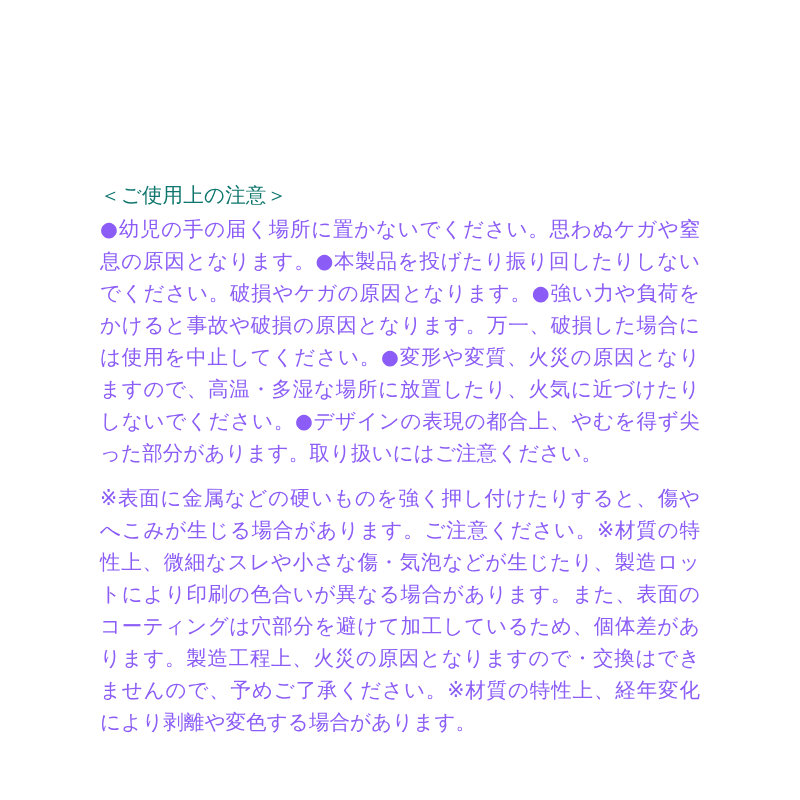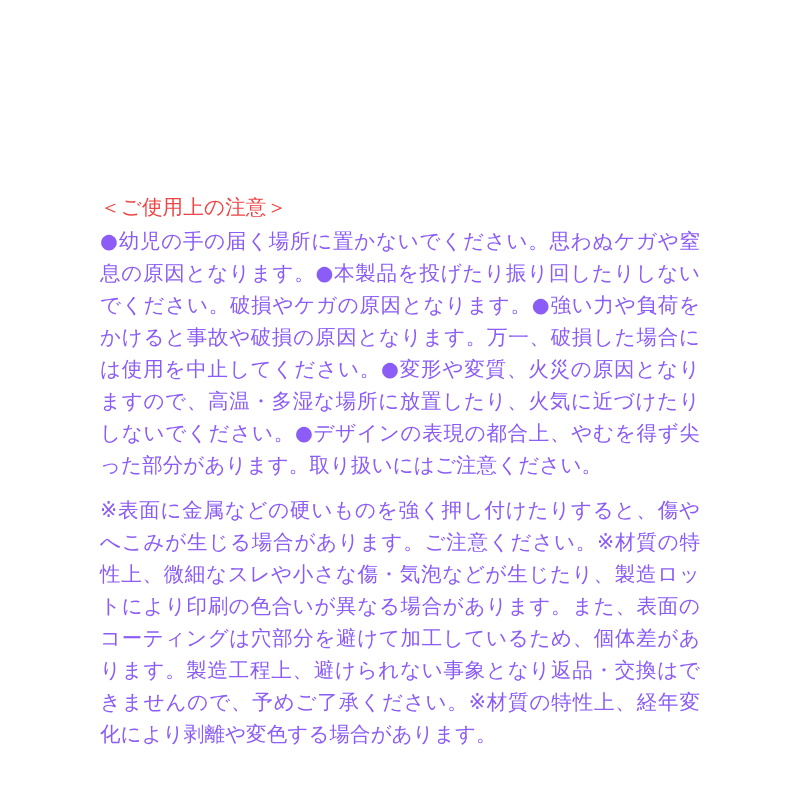--- a/index.html
+++ b/index.html
@@ -24,22 +24,22 @@
   .notice-block {
     position: absolute;
     left: 100px;
     top: 175px;
     width: 600px;
   }
   .notice-heading {
     font-size: 20.5px;
     line-height: 32px;
     letter-spacing: 0.2px;
-    margin: 16px 0 2px 0;
-    color: #ef4444;
+    margin: 4px 0 2px 0;
+    color: #0f766e;
     white-space: nowrap;
   }
   .notice-paragraph {
     font-size: 20.5px;
     line-height: 32px;
     letter-spacing: 0.1px;
     margin: 0;
     color: #8b5cf6;
     text-align: justify;
     text-justify: inter-character;
@@ -48,15 +48,15 @@
     margin-top: 13px;
   }
 </style>
 </head>
 <body>
 
 <div class="page">
   <div class="notice-block">
     <p class="notice-heading">＜ご使用上の注意＞</p>
     <p class="notice-paragraph">●幼児の手の届く場所に置かないでください。思わぬケガや窒息の原因となります。●本製品を投げたり振り回したりしないでください。破損やケガの原因となります。●強い力や負荷をかけると事故や破損の原因となります。万一、破損した場合には使用を中止してください。●変形や変質、火災の原因となりますので、高温・多湿な場所に放置したり、火気に近づけたりしないでください。●デザインの表現の都合上、やむを得ず尖った部分があります。取り扱いにはご注意ください。</p>
-    <p class="notice-paragraph">※表面に金属などの硬いものを強く押し付けたりすると、傷やへこみが生じる場合があります。ご注意ください。※材質の特性上、微細なスレや小さな傷・気泡などが生じたり、製造ロットにより印刷の色合いが異なる場合があります。また、表面のコーティングは穴部分を避けて加工しているため、個体差があります。製造工程上、避けられない事象となり返品・交換はできませんので、予めご了承ください。※材質の特性上、経年変化により剥離や変色する場合があります。</p>
+    <p class="notice-paragraph">※表面に金属などの硬いものを強く押し付けたりすると、傷やへこみが生じる場合があります。ご注意ください。※材質の特性上、微細なスレや小さな傷・気泡などが生じたり、製造ロットにより印刷の色合いが異なる場合があります。また、表面のコーティングは穴部分を避けて加工しているため、個体差があります。製造工程上、火災の原因となりますので・交換はできませんので、予めご了承ください。※材質の特性上、経年変化により剥離や変色する場合があります。</p>
   </div>
 </div>
 
 </body></html>

